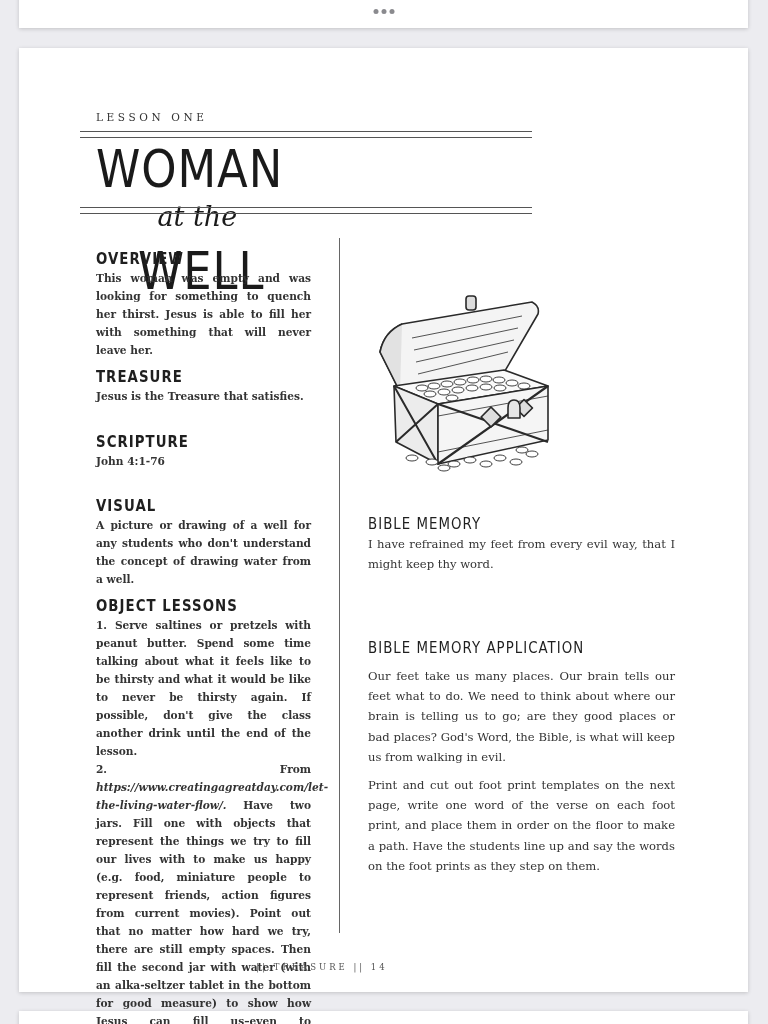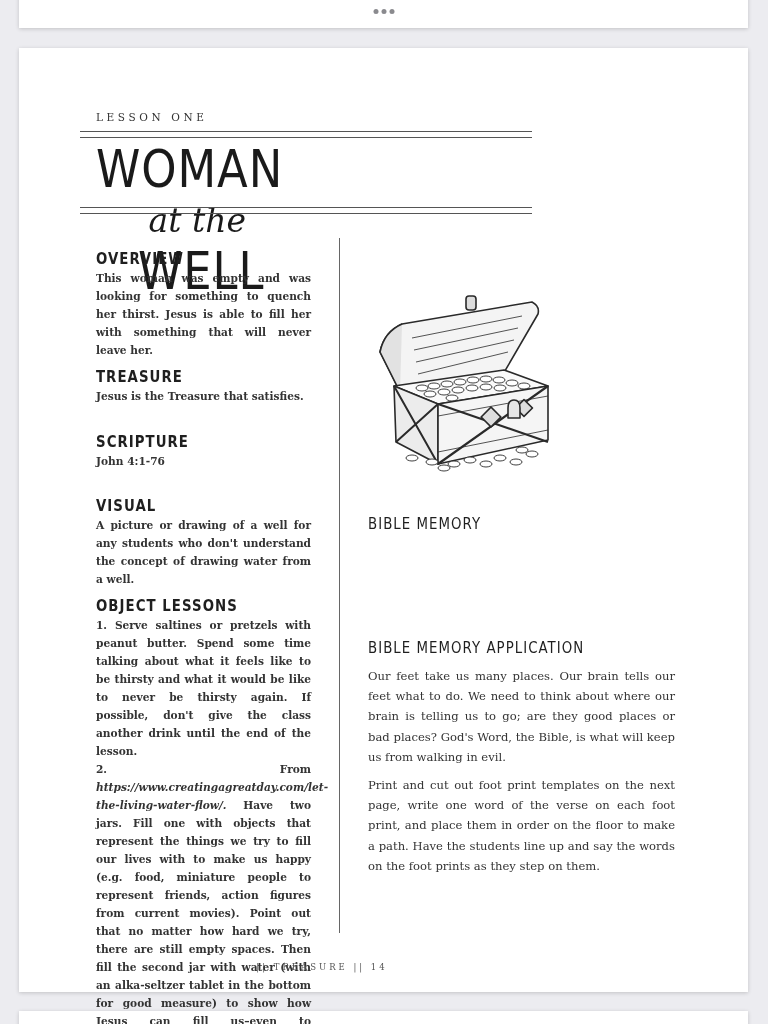--- a/index.html
+++ b/index.html
@@ -31,22 +31,22 @@
   .title {
     position:absolute; left:96px; top:140px; height:64px;
     display:flex; align-items:center; white-space:nowrap;flex-direction:column;
   }
   .title .big {
     font-family:"DejaVu Sans", sans-serif; font-weight:500; font-size:51px;
     letter-spacing:1px; color:#1a1a1a; transform:scaleX(0.88); transform-origin:left center;
     display:inline-block;
   }
   .title .script {
-    font-family:"DejaVu Serif", serif; font-style:italic; font-size:33px;
-    color:#1a1a1a; margin:0 0 4px -6px; display:inline-block; transform:translateY(2px);
+    font-family:"DejaVu Serif", serif; font-style:italic; font-size:27px;
+    color:#1a1a1a; margin:0 0 12px -6px; display:inline-block; transform:translateY(2px);
   }
   .title .big2 { margin-left:14px; }
 
   .divider { position:absolute; left:339px; top:238px; width:1px; height:695px; background:#666; }
 
   .col { position:absolute; }
   .col-left { left:96px; top:249px; width:215px; }
   .col-right { left:368px; width:307px; }
 
   .h {
@@ -180,20 +180,21 @@
       <ellipse cx="144" cy="170" rx="6" ry="3"></ellipse>
         <ellipse cx="160" cy="162" rx="6" ry="3"></ellipse>
       <ellipse cx="150" cy="158" rx="6" ry="3"></ellipse>
         <ellipse cx="72" cy="176" rx="6" ry="3"></ellipse>
     </g>
   </g>
 </svg>
 
 <div class="col col-right" style="top:514px;">
   <div class="h">BIBLE MEMORY</div>
+  <p class="p p-r">I have refrained my feet from every evil way, that I might keep thy word.</p>
 </div>
 
 <div class="col col-right" style="top:638px;">
   <div class="h">BIBLE MEMORY APPLICATION</div>
   <p class="p p-r" style="margin-top:8px;">Our feet take us many places. Our brain tells our feet what to do.  We need to think about where our brain is telling us to go; are they good places or bad places? God's Word, the Bible, is what will keep us from walking in evil.</p>
   <p class="p p-r" style="margin-top:8px;">Print and cut out foot print templates on the next page, write one word of the verse on each foot print, and place them in order on the floor to make a path. Have the students line up and say the words on the foot prints as they step on them.</p>
 </div>
 
 <div class="footer">|| TREASURE || 14</div>
 

